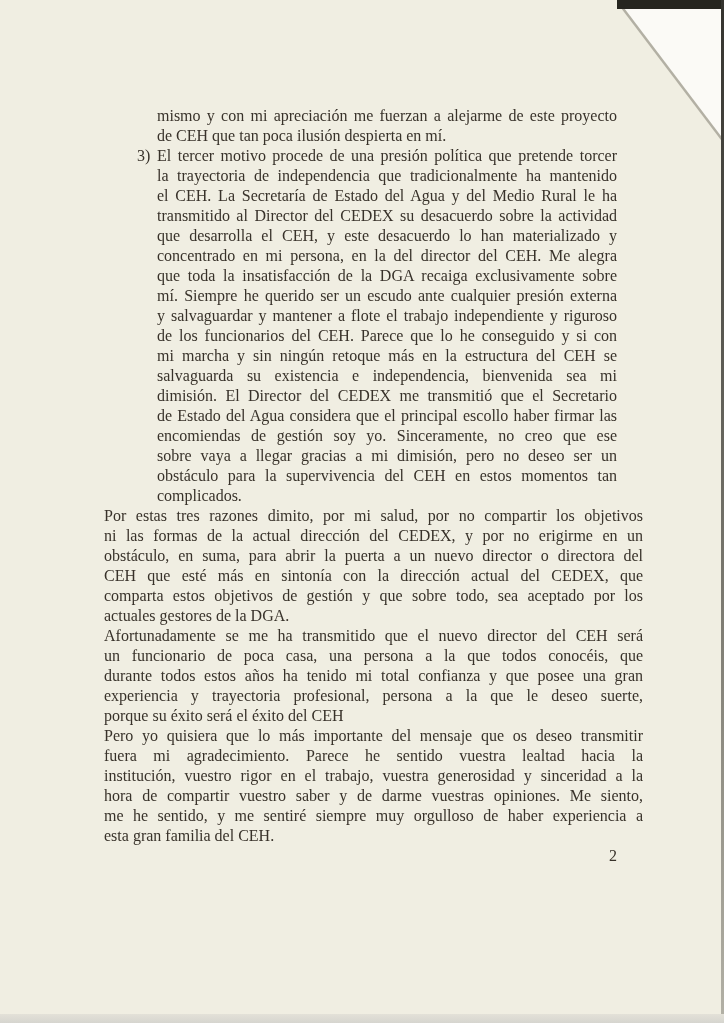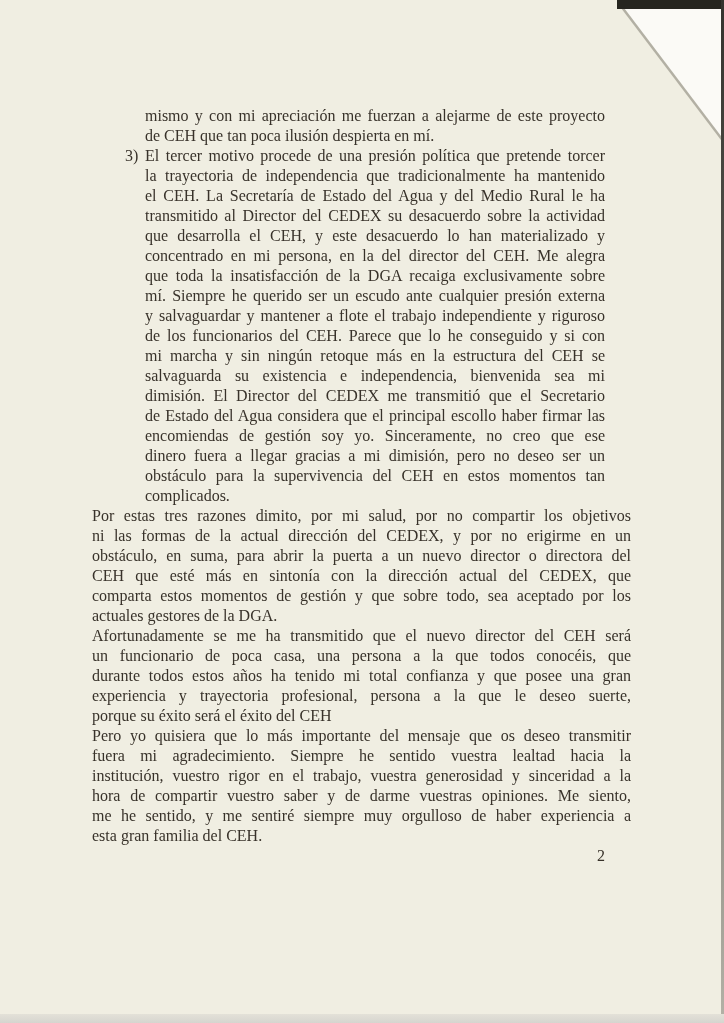--- a/index.html
+++ b/index.html
@@ -31,21 +31,21 @@
     background: linear-gradient(to bottom, #34332e 0%, #55544d 30%, #8b897f 70%, #b3b1a6 100%);
   }
   .edge-bottom {
     position: absolute; bottom: 0; left: 0;
     width: 100%; height: 9px;
     background: linear-gradient(to bottom, #e3e1d8, #d6d5cf);
   }
   
   .doc-body {
     position: absolute;
-    left: 92px; top: 106px;
+    left: 104px; top: 106px;
     width: 539px;
     font-size: 16px;
     line-height: 20px;
     color: var(--ink, #38322a);
   }
   .block { position: relative; }
   .block.list-continuation,
   .block.list-item {
     padding-left: 53px;
     padding-right: 26px;
@@ -101,42 +101,42 @@
           <div class="tline">concentrado en mi persona, en la del director del CEH. Me alegra</div>
           <div class="tline">que toda la insatisfacción de la DGA recaiga exclusivamente sobre</div>
           <div class="tline">mí. Siempre he querido ser un escudo ante cualquier presión externa</div>
           <div class="tline">y salvaguardar y mantener a flote el trabajo independiente y riguroso</div>
           <div class="tline">de los funcionarios del CEH. Parece que lo he conseguido y si con</div>
           <div class="tline">mi marcha y sin ningún retoque más en la estructura del CEH se</div>
           <div class="tline">salvaguarda su existencia e independencia, bienvenida sea mi</div>
           <div class="tline">dimisión. El Director del CEDEX me transmitió que el Secretario</div>
           <div class="tline">de Estado del Agua considera que el principal escollo haber firmar las</div>
           <div class="tline">encomiendas de gestión soy yo. Sinceramente, no creo que ese</div>
-          <div class="tline">dinero fuera a llegar gracias a mi dimisión, pero no deseo ser un</div>
+          <div class="tline">sobre vaya a llegar gracias a mi dimisión, pero no deseo ser un</div>
           <div class="tline">obstáculo para la supervivencia del CEH en estos momentos tan</div>
           <div class="tline last">complicados.</div>
         </div>
         <div class="block paragraph">
           <div class="tline">Por estas tres razones dimito, por mi salud, por no compartir los objetivos</div>
           <div class="tline">ni las formas de la actual dirección del CEDEX, y por no erigirme en un</div>
           <div class="tline">obstáculo, en suma, para abrir la puerta a un nuevo director o directora del</div>
           <div class="tline">CEH que esté más en sintonía con la dirección actual del CEDEX, que</div>
-          <div class="tline">comparta estos momentos de gestión y que sobre todo, sea aceptado por los</div>
+          <div class="tline">comparta estos objetivos de gestión y que sobre todo, sea aceptado por los</div>
           <div class="tline last">actuales gestores de la DGA.</div>
         </div>
         <div class="block paragraph">
           <div class="tline">Afortunadamente se me ha transmitido que el nuevo director del CEH será</div>
           <div class="tline">un funcionario de poca casa, una persona a la que todos conocéis, que</div>
           <div class="tline">durante todos estos años ha tenido mi total confianza y que posee una gran</div>
           <div class="tline">experiencia y trayectoria profesional, persona a la que le deseo suerte,</div>
           <div class="tline last">porque su éxito será el éxito del CEH</div>
         </div>
         <div class="block paragraph">
           <div class="tline">Pero yo quisiera que lo más importante del mensaje que os deseo transmitir</div>
-          <div class="tline">fuera mi agradecimiento. Siempre he sentido vuestra lealtad hacia la</div>
+          <div class="tline">fuera mi agradecimiento. Parece he sentido vuestra lealtad hacia la</div>
           <div class="tline">institución, vuestro rigor en el trabajo, vuestra generosidad y sinceridad a la</div>
           <div class="tline">hora de compartir vuestro saber y de darme vuestras opiniones. Me siento,</div>
           <div class="tline">me he sentido, y me sentiré siempre muy orgulloso de haber experiencia a</div>
           <div class="tline last">esta gran familia del CEH.</div>
         </div>
       </div>
     <div class="pagenum">2</div>
   </div>
 
 </div>

